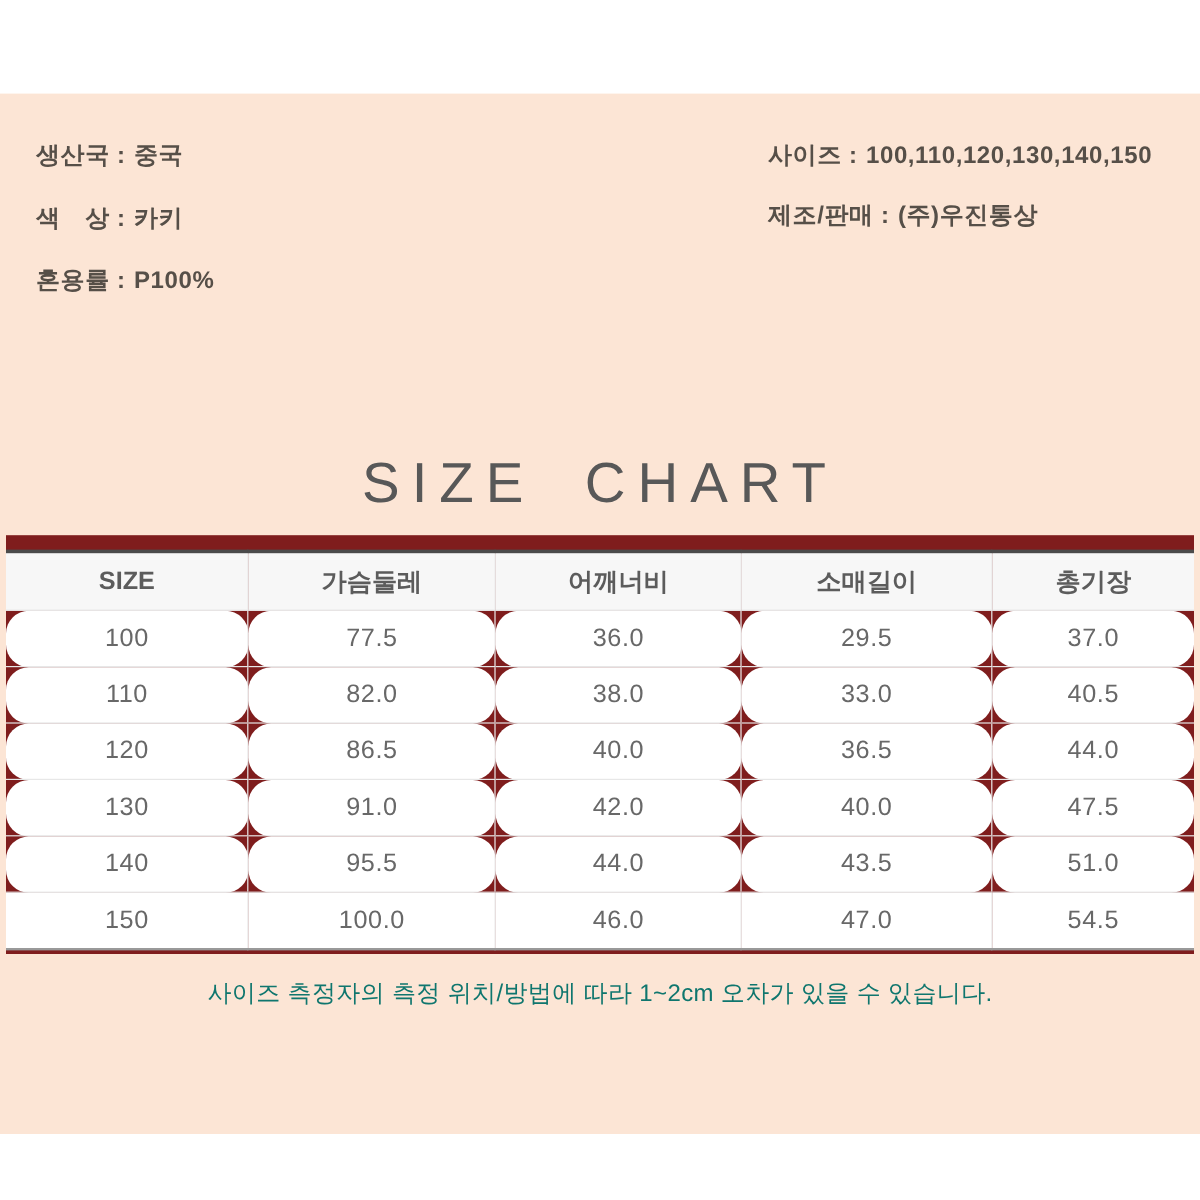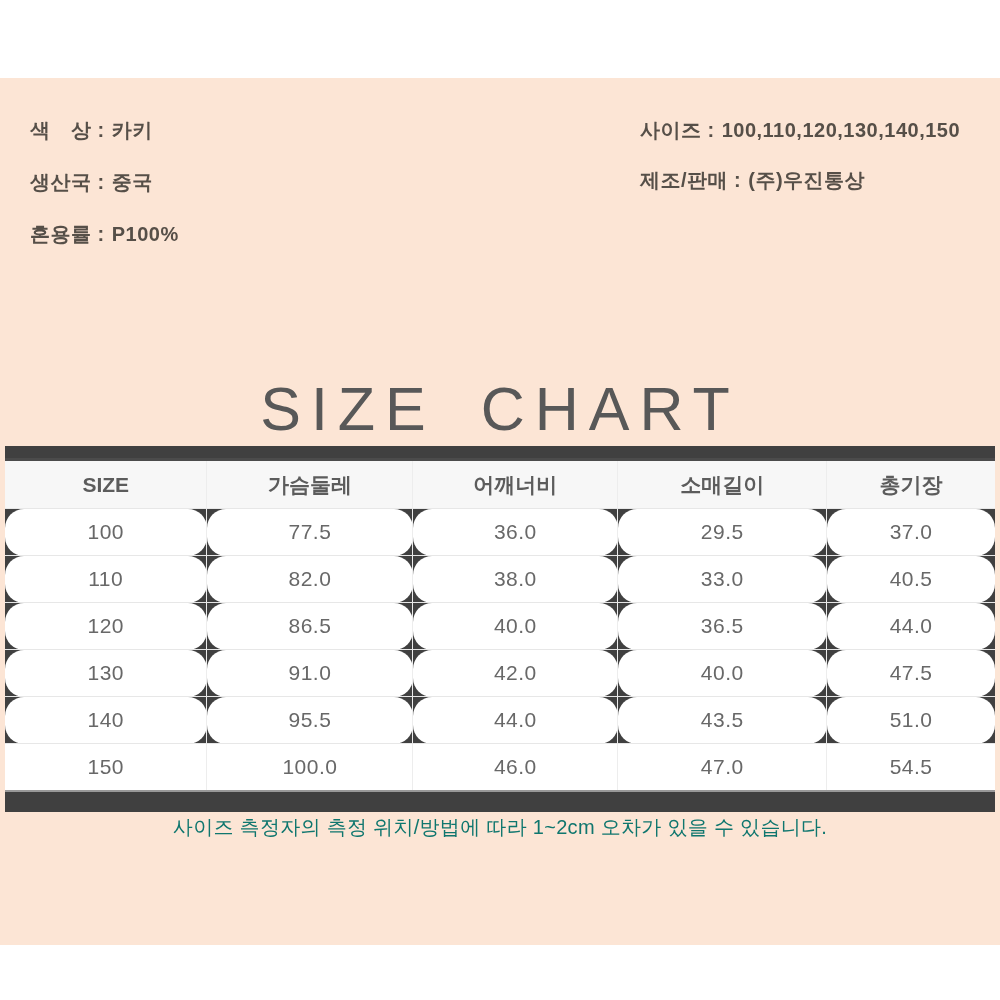--- a/index.html
+++ b/index.html
@@ -26,33 +26,33 @@
   }
   .info-left  { top: 26px;  left: 30px;  line-height: 52px; }
   .info-right { top: 27px;  left: 640px; line-height: 50px; }
   .info-line .colon { padding: 0 7px 0 6px; }
   
   .size-chart-title {
     position: absolute;
     top: 296px; left: 0;
     width: 100%;
     text-align: center;
-    font-size: 61px;
+    font-size: 47px;
     font-weight: 400;
     color: #585858;
     letter-spacing: 10px;
     word-spacing: 18px;
   }
   
   .table-wrap {
     position: absolute;
     top: 368px; left: 5px;
     width: 990px;
-    background: #404040;
-    padding: 12px 0 20px 0;
+    background: #7f1d1d;
+    padding: 12px 0 3px 0;
   }
   table.size-table {
     width: 100%;
     border-collapse: collapse;
     table-layout: fixed;
     border-top: 3px solid #4b4b4b;
     border-bottom: 2px solid #999999;
   }
   table.size-table col.c1 { width: 20.4%; }
   table.size-table col.c2 { width: 20.8%; }
@@ -94,24 +94,24 @@
   .note-1 { top: 736px; }
   .note-2 { top: 780px; }
 </style>
 </head>
 <body>
 
 <div class="peach-band">
 
   <div class="info-block info-left">
     <div class="info-line">
-      <span>색　상</span><span class="colon">:</span><span>카키</span>
+      <span>생산국</span><span class="colon">:</span><span>중국</span>
     </div>
     <div class="info-line">
-      <span>생산국</span><span class="colon">:</span><span>중국</span>
+      <span>색　상</span><span class="colon">:</span><span>카키</span>
     </div>
     <div class="info-line">
       <span>혼용률</span><span class="colon">:</span><span>P100%</span>
     </div>
   </div>
 
   <div class="info-block info-right">
     <div class="info-line">
       <span>사이즈</span><span class="colon">:</span><span>100,110,120,130,140,150</span>
     </div>

